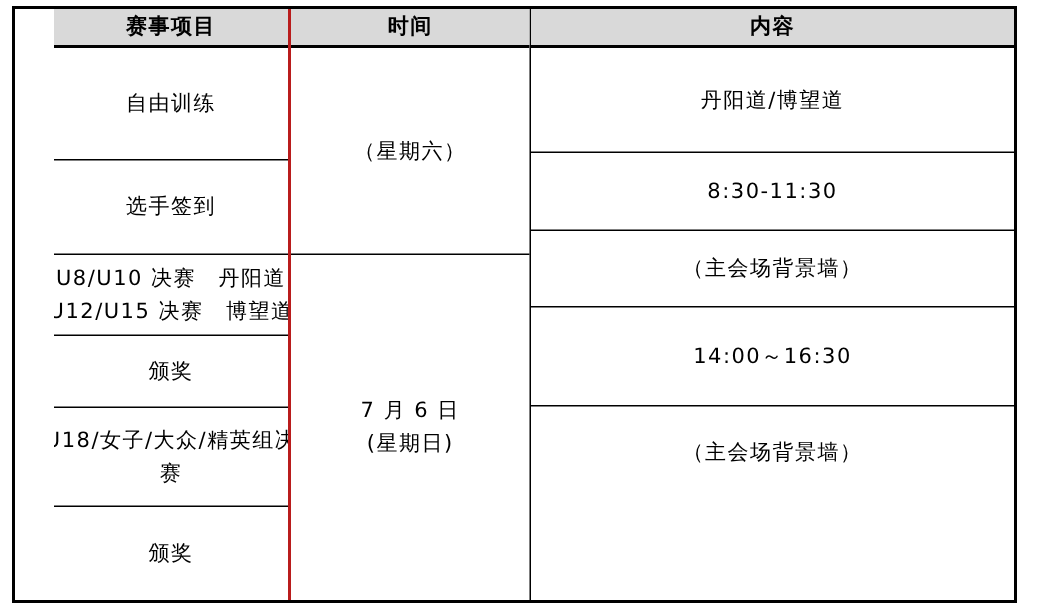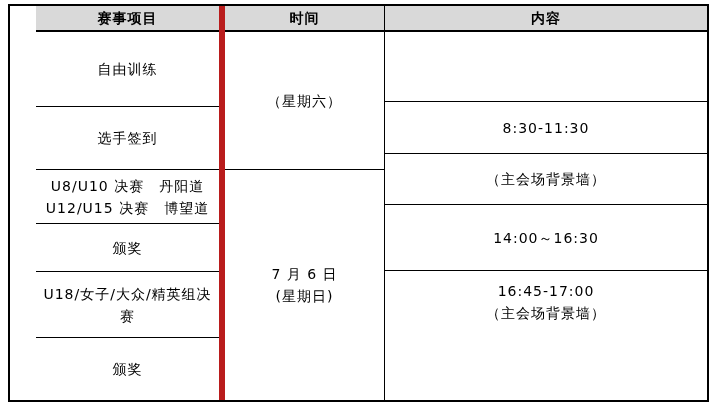--- a/index.html
+++ b/index.html
@@ -8,21 +8,21 @@
     font-family:"DejaVu Sans","Liberation Sans",sans-serif;
     color:#000000;
   }
   .stage{position:relative;width:709px;height:410px;background:#ffffff;overflow:hidden;}
   .tbl{
     position:absolute;left:8px;top:4px;
     display:flex;flex-direction:row;
     border:2px solid #000000;background:#ffffff;
   }
   .col{display:flex;flex-direction:column;box-sizing:border-box;}
-  .col-event{width:215px;border-right:6px solid #b91c1c;padding-left:26px;}
+  .col-event{width:184px;border-right:2px solid #b91c1c;padding-left:26px;}
   .col-time{width:160px;border-right:1px solid #000000;justify-content:center;}
   .col-content{width:322px;}
   .cell{
     box-sizing:border-box;
     display:flex;flex-direction:column;
     justify-content:center;align-items:center;
     text-align:center;
     font-size:14px;line-height:22px;
     letter-spacing:1px;
     border-bottom:1px solid #000000;
@@ -81,30 +81,30 @@
         <span class="line">7 月 6 日</span>
         <span class="line">(星期日)</span>
       </div>
     </div>
 
     <div class="col col-content">
       <div class="cell hdr">
         <span class="line">内容</span>
       </div>
       <div class="cell" style="height:70px">
+        <span class="line">丹阳道/博望道</span>
       </div>
       <div class="cell" style="height:52px">
         <span class="line">8:30-11:30</span>
       </div>
       <div class="cell" style="height:51px">
         <span class="line">（主会场背景墙）</span>
       </div>
       <div class="cell" style="height:66px">
         <span class="line">14:00～16:30</span>
       </div>
       <div class="cell" style="height:61px">
-        <span class="line">16:45-17:00</span>
         <span class="line">（主会场背景墙）</span>
       </div>
     </div>
 
   </div>
 </div>
 
 </body></html>

